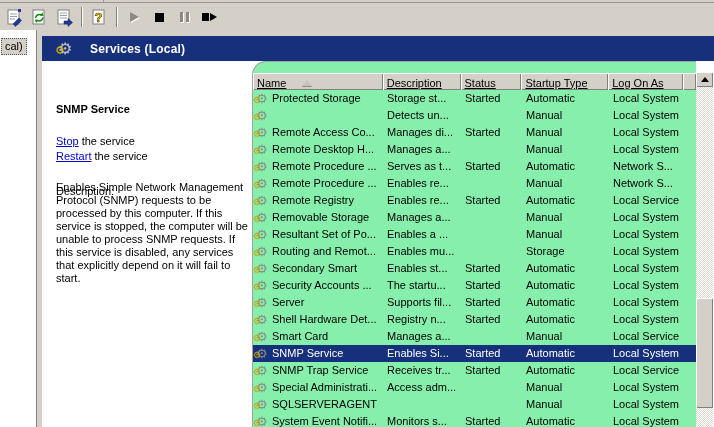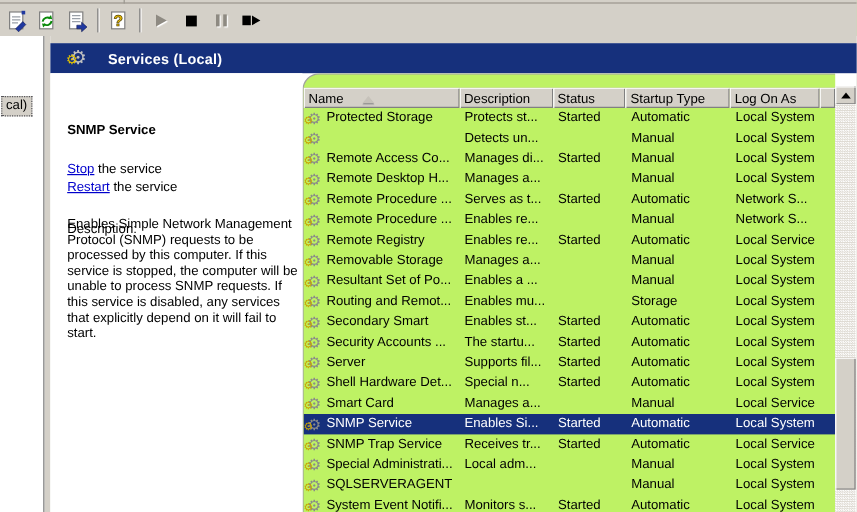--- a/index.html
+++ b/index.html
@@ -18,21 +18,21 @@
   .shape-play { width:0; height:0; border-left:9px solid #8e8a82; border-top:5px solid transparent; border-bottom:5px solid transparent; filter:drop-shadow(1px 1px 0 #fff); }
   .shape-stop { width:9px; height:9px; background:#000; }
   .shape-pause { display:flex; gap:3px; filter:drop-shadow(1px 1px 0 #fff); }
   .shape-pause i { display:block; width:3px; height:10px; background:#8e8a82; }
   .shape-restart { display:flex; align-items:center; }
   .shape-restart b { display:block; width:7px; height:8px; background:#000; }
   .shape-restart i { display:block; width:0; height:0; border-left:7px solid #000; border-top:4px solid transparent; border-bottom:4px solid transparent; margin-left:1px; }
 
   
   #tree { position:absolute; top:30px; left:0; width:37px; bottom:0; background:#fff; border-right:1px solid #808080; }
-  #tree-item { position:absolute; top:8px; left:1px; padding:1px 3px 2px 3px; background:#d4d0c8; border:1px dotted #55555a; white-space:nowrap;margin-top:42px; }
+  #tree-item { position:absolute; top:8px; left:1px; padding:1px 3px 2px 3px; background:#d4d0c8; border:1px dotted #55555a; white-space:nowrap; }
 
   
   #rightpane { position:absolute; top:30px; left:42px; right:0; bottom:0; background:#fff;padding-left:16px; }
   #pane-topstrip { position:absolute; top:0; left:0; right:0; height:6px; background:#d4d0c8; }
   #banner { position:absolute; top:6px; left:0; right:0; height:25px; background:var(--accent); color:#fff; display:flex; align-items:center; }
   #banner .gear { margin-left:14px; }
   #banner-title { font-size:12px; font-weight:bold; margin-left:14px; letter-spacing:.2px; }
 
   
   .gear { position:relative; display:inline-block; width:16px; height:16px; font-size:13px; line-height:15px; color:#8a8a8a; text-align:left; flex:none; }
@@ -45,21 +45,21 @@
   #info { position:absolute; top:31px; left:0; width:210px; bottom:0; background:#fff; }
   #info-title { position:absolute; top:42px; left:14px; font-weight:bold; font-size:11px; }
   .info-line { position:absolute; left:14px; }
   #line-stop { top:74px; }
   #line-restart { top:89px; }
   a.svc-link { color:#0000cc; text-decoration:underline; cursor:pointer; }
   #desc-label { top:124px; }
   #desc-text { position:absolute; top:120px; left:14px; width:198px; line-height:13px; }
 
   
-  #listview { position:absolute; top:31px; left:210px; width:444px; bottom:0; background:#bef264; border-top:1px solid #a0a0a0; border-left:1px solid #a0a0a0; border-top-left-radius:14px; }
+  #listview { position:absolute; top:31px; left:210px; width:444px; bottom:0; background:#86efac; border-top:1px solid #a0a0a0; border-left:1px solid #a0a0a0; border-top-left-radius:14px;text-decoration:underline; }
   #lv-header { display:flex; height:17px; margin-top:11px; }
   .hcell { background:#d4d0c8; box-shadow:inset 1px 1px 0 #fff, inset -1px -1px 0 #808080; padding:2px 0 0 4px; white-space:nowrap; overflow:hidden; display:flex; align-items:center; }
   .sort-arrow { width:0; height:0; border-left:5px solid transparent; border-right:5px solid transparent; border-bottom:6px solid #c6c2ba; margin-left:16px; filter:drop-shadow(0 1px 0 #8a8a8a); }
   .c-name { width:130px; } .c-desc { width:78px; } .c-status { width:61px; } .c-startup { width:87px; } .c-logon { width:75px; } .c-stub { width:13px; }
 
   #lv-rows { position:absolute; top:28px; left:0; right:0; bottom:0; overflow:hidden; }
   .row { display:flex; height:17px; align-items:center; white-space:nowrap; }
   .row .cell { padding-left:4px; overflow:hidden; height:17px; line-height:17px; }
   .row .c-name { display:flex; align-items:center; padding-left:1px; }
   .row .c-name .gear { margin-right:2px; }
@@ -176,21 +176,21 @@
             <span>Log On As</span>
           </div>
         <div class="hcell c-stub"></div>
       </div>
       <div id="lv-rows">
           <div class="row">
     <div class="cell c-name">
               <span class="gear"></span>
               <span>Protected Storage</span>
             </div>
-    <div class="cell c-desc">Protects st...</div>
+    <div class="cell c-desc">Storage st...</div>
     <div class="cell c-status">Started</div>
     <div class="cell c-startup">Automatic</div>
     <div class="cell c-logon">Local System</div>
   </div>
           <div class="row">
     <div class="cell c-name">
               <span class="gear"></span>
             </div>
     <div class="cell c-desc">Detects un...</div>
     <div class="cell c-status"></div>
@@ -305,21 +305,21 @@
     <div class="cell c-desc">Supports fil...</div>
     <div class="cell c-status">Started</div>
     <div class="cell c-startup">Automatic</div>
     <div class="cell c-logon">Local System</div>
   </div>
           <div class="row">
     <div class="cell c-name">
               <span class="gear"></span>
               <span>Shell Hardware Det...</span>
             </div>
-    <div class="cell c-desc">Special n...</div>
+    <div class="cell c-desc">Registry n...</div>
     <div class="cell c-status">Started</div>
     <div class="cell c-startup">Automatic</div>
     <div class="cell c-logon">Local System</div>
   </div>
           <div class="row">
     <div class="cell c-name">
               <span class="gear"></span>
               <span>Smart Card</span>
             </div>
     <div class="cell c-desc">Manages a...</div>
@@ -345,21 +345,21 @@
     <div class="cell c-desc">Receives tr...</div>
     <div class="cell c-status">Started</div>
     <div class="cell c-startup">Automatic</div>
     <div class="cell c-logon">Local Service</div>
   </div>
           <div class="row">
     <div class="cell c-name">
               <span class="gear"></span>
               <span>Special Administrati...</span>
             </div>
-    <div class="cell c-desc">Local adm...</div>
+    <div class="cell c-desc">Access adm...</div>
     <div class="cell c-status"></div>
     <div class="cell c-startup">Manual</div>
     <div class="cell c-logon">Local System</div>
   </div>
           <div class="row">
     <div class="cell c-name">
               <span class="gear"></span>
               <span>SQLSERVERAGENT</span>
             </div>
     <div class="cell c-desc"></div>

